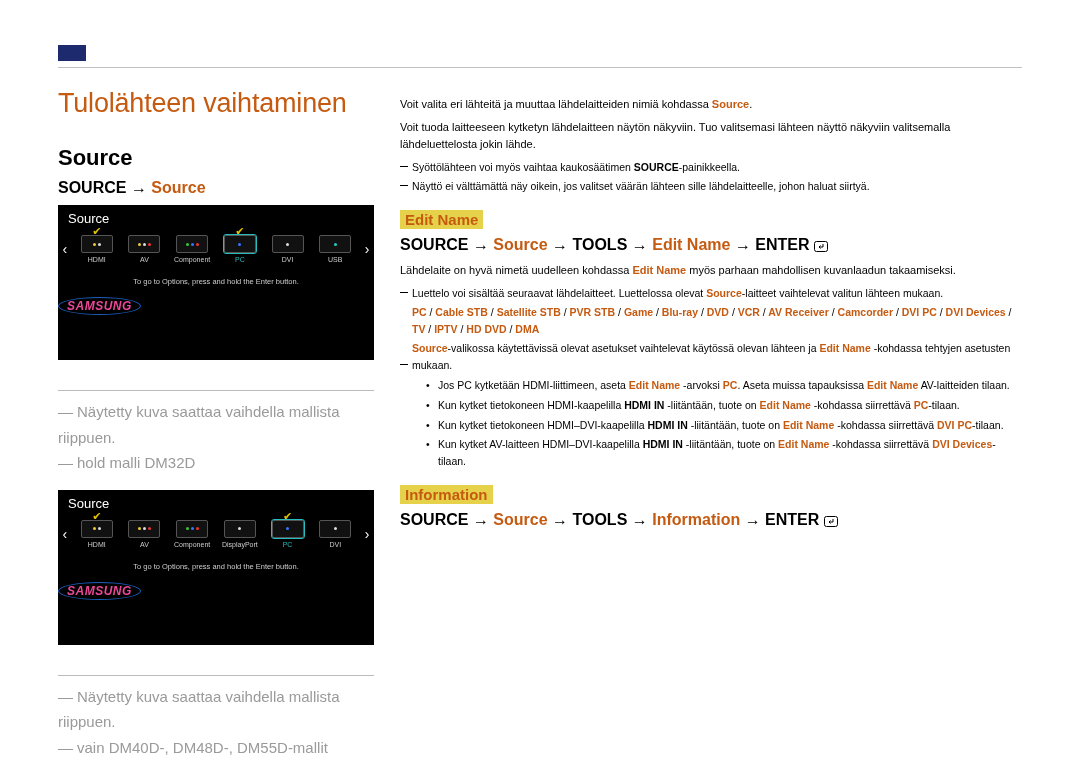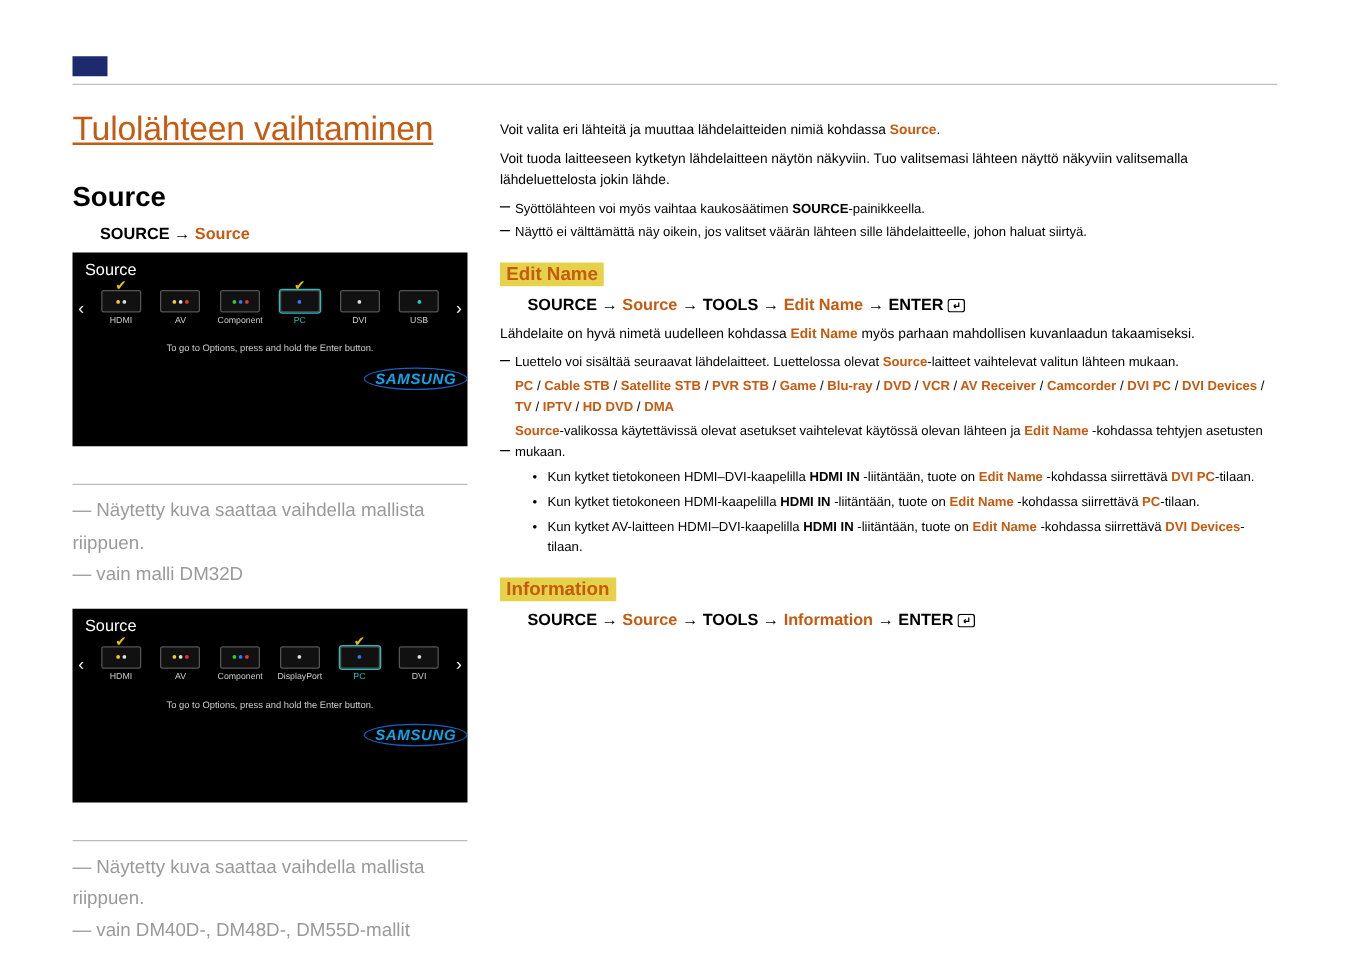--- a/index.html
+++ b/index.html
@@ -41,32 +41,30 @@
   .right-col {
     flex: 1;
     padding-top: 8px;
   }
   .chapter-title {
     color: #c55a11;
     font-size: 27px;
     font-weight: 400;
     margin-bottom: 26px;
     letter-spacing: -0.2px;
-    text-decoration: underline;
   }
   .section-title {
     font-size: 22px;
     font-weight: 600;
     margin-bottom: 8px;
   }
   .path {
-    font-size: 13px;
+    font-size: 16px;
     font-weight: 600;
     margin-bottom: 8px;
-    margin-left: 22px;
   }
   .path .hl { color: #c55a11; }
   .path .enter-icon svg { vertical-align: -2px; }
   
   .tv {
     background: #000;
     color: #fff;
     width: 316px;
     height: 155px;
     margin-top: 6px;
@@ -130,25 +128,25 @@
     top: 72px;
     width: 100%;
     text-align: center;
     font-size: 7.5px;
     color: #ccc;
   }
   .tv-logo {
     position: absolute;
     top: 92px;
     width: 100%;
-    text-align: right;
+    text-align: left;
     font-size: 12px;
     font-style: italic;
     font-weight: 700;
-    color: #0ea5e9;
+    color: #ec4899;
     letter-spacing: 0.5px;
   }
   .tv-logo .oval {
     display: inline-block;
     border: 1.3px solid #1b5fbf;
     border-radius: 50%;
     padding: 1px 8px;
   }
   .caption-hr {
     border: none;
@@ -266,21 +264,21 @@
           </div>
         <div class="chev">›</div>
       </div>
       <div class="tv-hint">To go to Options, press and hold the Enter button.</div>
       <div class="tv-logo"><span class="oval">SAMSUNG</span></div>
     </div>
 
     <hr class="caption-hr">
     <div class="caption">
       <div><span class="dash">―</span><span>Näytetty kuva saattaa vaihdella mallista riippuen.</span></div>
-      <div><span class="dash">―</span><span>vain malli DM32D</span></div>
+      <div><span class="dash">―</span><span>hold malli DM32D</span></div>
     </div>
 
     <div class="tv" style="margin-top:14px;">
       <div class="tv-title">Source</div>
       <div class="src-row">
         <div class="chev">‹</div>
         <div class="src-item">
             <span class="check">✔</span>
             <div class="ico">
               <span class="dot d-y"></span>
@@ -364,22 +362,23 @@
       </div>
     <div class="note">
         <span class="dash" style="visibility:hidden"></span>
         <span class="txt"><span class="all-hl" id="devlist"><span>PC</span> <span class="slash">/</span> <span>Cable STB</span> <span class="slash">/</span> <span>Satellite STB</span> <span class="slash">/</span> <span>PVR STB</span> <span class="slash">/</span> <span>Game</span> <span class="slash">/</span> <span>Blu-ray</span> <span class="slash">/</span> <span>DVD</span> <span class="slash">/</span> <span>VCR</span> <span class="slash">/</span> <span>AV Receiver</span> <span class="slash">/</span> <span>Camcorder</span> <span class="slash">/</span> <span>DVI PC</span> <span class="slash">/</span> <span>DVI Devices</span> <span class="slash">/</span> <span>TV</span> <span class="slash">/</span> <span>IPTV</span> <span class="slash">/</span> <span>HD DVD</span> <span class="slash">/</span> <span>DMA</span></span></span>
       </div>
     <div class="note">
         <span class="dash"></span>
         <span class="txt"><span class="hl">Source</span><span>-valikossa käytettävissä olevat asetukset vaihtelevat käytössä olevan lähteen ja </span><span class="hl">Edit Name</span><span> -kohdassa tehtyjen asetusten mukaan.</span></span>
       </div>
     <ul class="bullets">
+      <li><span>Jos PC kytketään HDMI-liittimeen, aseta </span><span class="hl">Edit Name</span><span> -arvoksi </span><span class="hl">PC</span><span>. Aseta muissa tapauksissa </span><span class="hl">Edit Name</span><span> AV-laitteiden tilaan.</span></li>
+      <li><span>Kun kytket tietokoneen HDMI-kaapelilla </span><span class="bold">HDMI IN</span><span> -liitäntään, tuote on </span><span class="hl">Edit Name</span><span> -kohdassa siirrettävä </span><span class="hl">PC</span><span>-tilaan.</span></li>
       <li><span>Kun kytket tietokoneen HDMI–DVI-kaapelilla </span><span class="bold">HDMI IN</span><span> -liitäntään, tuote on </span><span class="hl">Edit Name</span><span> -kohdassa siirrettävä </span><span class="hl">DVI PC</span><span>-tilaan.</span></li>
-      <li><span>Kun kytket tietokoneen HDMI-kaapelilla </span><span class="bold">HDMI IN</span><span> -liitäntään, tuote on </span><span class="hl">Edit Name</span><span> -kohdassa siirrettävä </span><span class="hl">PC</span><span>-tilaan.</span></li>
       <li><span>Kun kytket AV-laitteen HDMI–DVI-kaapelilla </span><span class="bold">HDMI IN</span><span> -liitäntään, tuote on </span><span class="hl">Edit Name</span><span> -kohdassa siirrettävä </span><span class="hl">DVI Devices</span><span>-tilaan.</span></li>
     </ul>
 
     <div class="subhead"><span>Information</span></div>
     <div class="path">
       <span>SOURCE → </span><span class="hl">Source</span><span> → TOOLS → </span><span class="hl">Information</span><span> → ENTER </span><span class="enter-icon"><svg width="14" height="11" viewBox="0 0 14 11">
             <rect x="0.5" y="0.5" width="13" height="10" rx="2" fill="none" stroke="#000"></rect>
             <path d="M9 3 v3 h-4 m0 0 l1.5 -1.5 m-1.5 1.5 l1.5 1.5" fill="none" stroke="#000" stroke-width="1"></path>
           </svg></span>
     </div>

